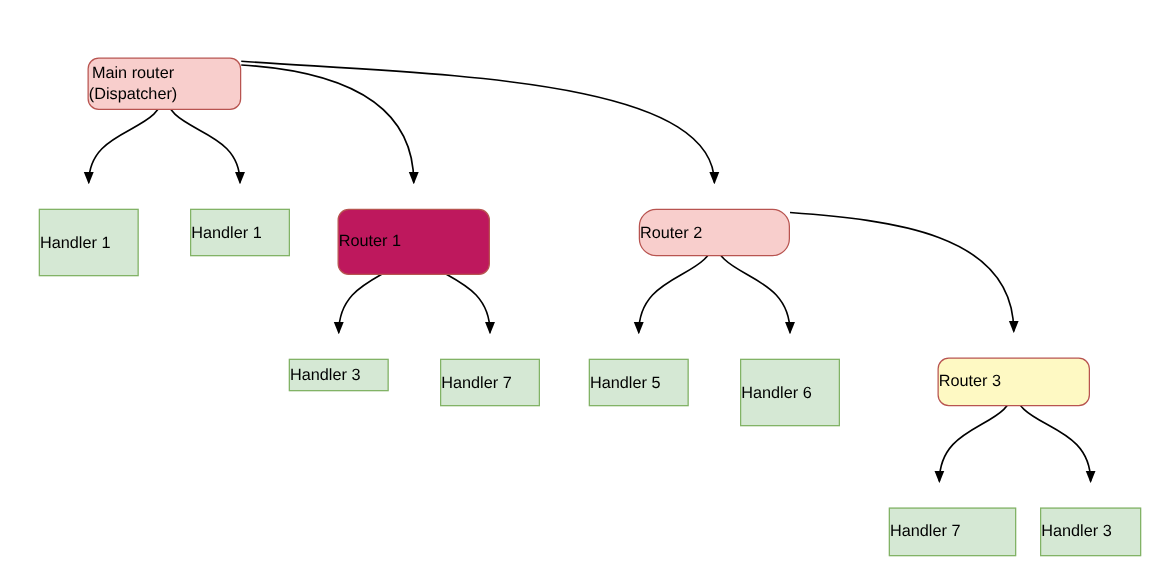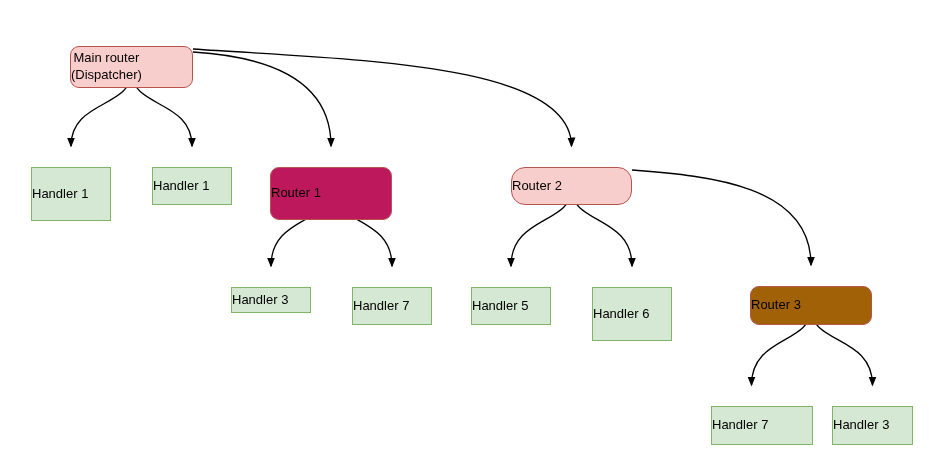--- a/index.html
+++ b/index.html
@@ -75,17 +75,17 @@
       <div class="node router" style="left: 70px; top: 30px; width: 123px; height: 42px; background: rgb(248, 206, 204); border-color: rgb(184, 84, 80);"><span>Main router
 (Dispatcher)</span></div>
       <div class="node handler" style="left: 31px; top: 151px; width: 80px; height: 54px; background: rgb(213, 232, 212); border-color: rgb(130, 179, 102);"><span>Handler 1</span></div>
       <div class="node handler" style="left: 152px; top: 151px; width: 80px; height: 38px; background: rgb(213, 232, 212); border-color: rgb(130, 179, 102);"><span>Handler 1</span></div>
       <div class="node router" style="left: 270px; top: 151px; width: 122px; height: 53px; background: #be185d; border-color: rgb(184, 84, 80);"><span>Router 1</span></div>
       <div class="node router" style="left: 511px; top: 151px; width: 121px; height: 38px; background: rgb(248, 206, 204); border-color: rgb(184, 84, 80); border-radius: 14px;"><span>Router 2</span></div>
       <div class="node handler" style="left: 231px; top: 271px; width: 80px; height: 26px; background: rgb(213, 232, 212); border-color: rgb(130, 179, 102);"><span>Handler 3</span></div>
       <div class="node handler" style="left: 352px; top: 271px; width: 80px; height: 38px; background: rgb(213, 232, 212); border-color: rgb(130, 179, 102);"><span>Handler 7</span></div>
       <div class="node handler" style="left: 471px; top: 271px; width: 80px; height: 38px; background: rgb(213, 232, 212); border-color: rgb(130, 179, 102);"><span>Handler 5</span></div>
       <div class="node handler" style="left: 592px; top: 271px; width: 80px; height: 54px; background: rgb(213, 232, 212); border-color: rgb(130, 179, 102);"><span>Handler 6</span></div>
-      <div class="node router" style="left: 750px; top: 270px; width: 122px; height: 39px; background: #a16207; border-color: rgb(184, 84, 80);"><span>Router 3</span></div>
+      <div class="node router" style="left: 750px; top: 270px; width: 122px; height: 39px; background: #fef9c3; border-color: rgb(184, 84, 80);"><span>Router 3</span></div>
       <div class="node handler" style="left: 711px; top: 390px; width: 102px; height: 39px; background: rgb(213, 232, 212); border-color: rgb(130, 179, 102);"><span>Handler 7</span></div>
       <div class="node handler" style="left: 832px; top: 390px; width: 81px; height: 39px; background: rgb(213, 232, 212); border-color: rgb(130, 179, 102);"><span>Handler 3</span></div>
     </div>
 </div>
 
 </body></html>

